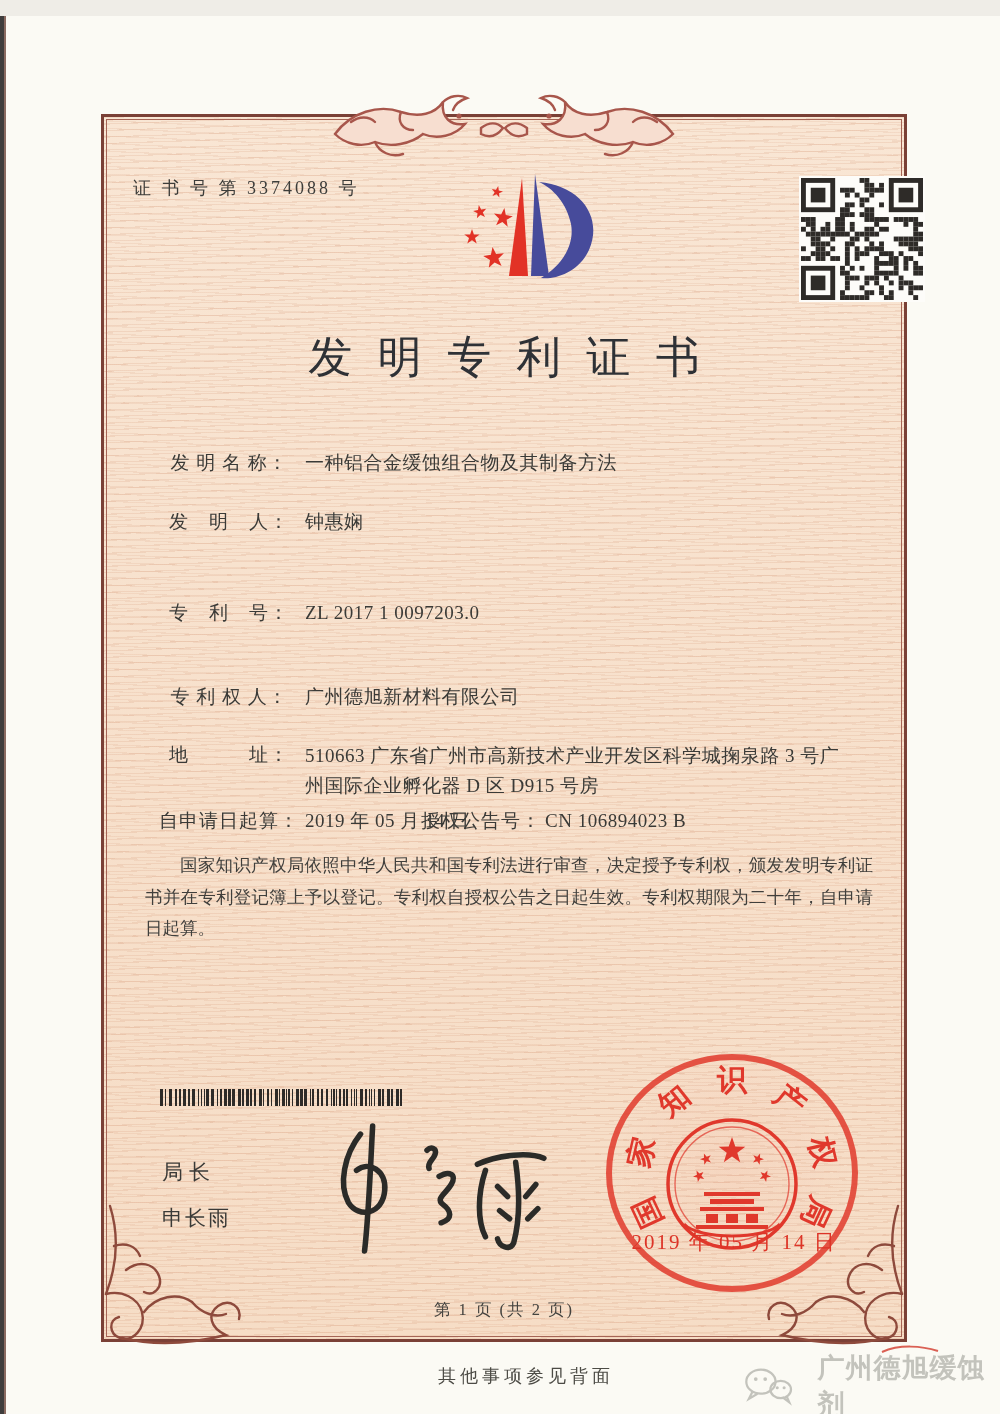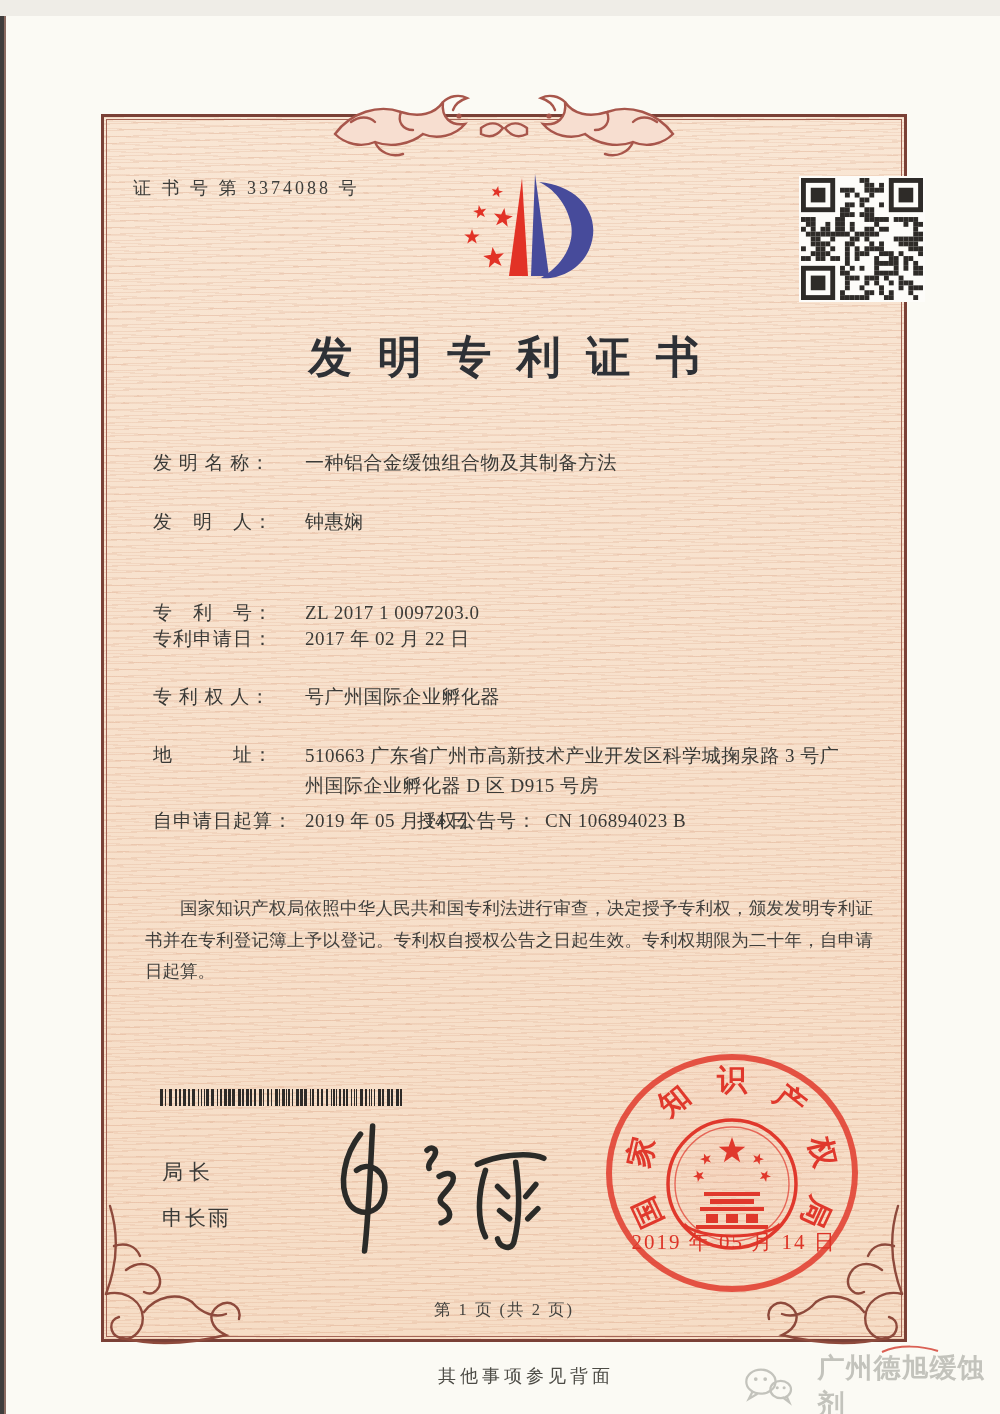--- a/index.html
+++ b/index.html
@@ -15,32 +15,32 @@
           repeating-linear-gradient(182.5deg, rgba(204,134,99,.13) 0 1.2px, rgba(255,255,255,0) 1.2px 7.6px),
           linear-gradient(180deg,#f9e6d4 0%,#f7e0cb 55%,#f6ddc6 100%);}
   .frame::before{content:'';position:absolute;inset:2px;border:1px solid #a56455;pointer-events:none;}
   .orn{position:absolute;pointer-events:none;}
   
   .cert-no{position:absolute;left:133px;top:160px;font-size:18px;letter-spacing:3px;color:#3d3d3a;}
   .logo{position:absolute;left:443px;top:150px;width:160px;height:140px;}
   .qr{position:absolute;left:799px;top:160px;width:126px;height:126px;background:#fdfcf9;padding:2px;box-sizing:border-box;}
   .qr svg{width:100%;height:100%;}
   .title{position:absolute;left:101px;top:312px;width:806px;text-align:center;
-         font-size:44px;font-weight:700;color:#2e3136;letter-spacing:.58em;padding-left:.58em;box-sizing:border-box;}
+         font-size:44px;font-weight:400;color:#2e3136;letter-spacing:.58em;padding-left:.58em;box-sizing:border-box;}
   
   .field{position:absolute;left:153px;width:700px;display:flex;font-size:19px;line-height:1.5;color:#3a3a37;}
-  .field .lbl{flex:0 0 152px;letter-spacing:1px;}
+  .field .lbl{flex:0 0 152px;letter-spacing:1px;text-align:center;}
   .field .val{letter-spacing:.5px;}
   .f-name{top:433px;} .f-inventor{top:492px;} .f-patno{top:583px;}
   .f-filing{top:609px;} .f-patentee{top:667px;} .f-addr{top:725px;} .f-grant{top:791px;}
   .f-addr .val{width:560px;line-height:1.6;}
   .f-grant .pair2{position:absolute;left:264px;display:flex;}
   .f-grant .pair2 .lbl{flex:0 0 128px;}
   
-  .paras{position:absolute;left:145px;top:877px;width:728px;}
+  .paras{position:absolute;left:145px;top:834px;width:728px;}
   .paras p{margin:0 0 4px 0;font-size:17.5px;line-height:1.8;text-align:justify;text-indent:2em;color:#403f3c;}
   
   .barcode{position:absolute;left:160px;top:1073px;width:248px;height:17px;}
   .barcode svg{width:100%;height:100%;}
   
   .signer-title{position:absolute;left:162px;top:1142px;font-size:21px;letter-spacing:6px;
         font-family:"Liberation Sans","DejaVu Sans",sans-serif;font-weight:500;color:#3a3a37;}
   .signer-name{position:absolute;left:162px;top:1188px;font-size:21px;letter-spacing:2px;
         font-family:"Liberation Sans","DejaVu Sans",sans-serif;font-weight:500;color:#3a3a37;}
   .signature{position:absolute;left:298px;top:1104px;width:252px;height:136px;}
@@ -349,27 +349,23 @@
     <span class="val">一种铝合金缓蚀组合物及其制备方法</span>
   </div>
   <div class="field f-inventor">
     <span class="lbl">发　明　人：</span>
     <span class="val">钟惠娴</span>
   </div>
   <div class="field f-patno">
     <span class="lbl">专　利　号：</span>
     <span class="val">ZL 2017 1 0097203.0</span>
   </div>
-  <div class="field f-filing">
-    <span class="lbl">专利申请日：</span>
-    <span class="val">2017 年 02 月 22 日</span>
-  </div>
   <div class="field f-patentee">
     <span class="lbl">专 利 权 人：</span>
-    <span class="val">号广州国际企业孵化器</span>
+    <span class="val">广州德旭新材料有限公司</span>
   </div>
   <div class="field f-addr">
     <span class="lbl">地　　　址：</span>
     <span class="val">510663 广东省广州市高新技术产业开发区科学城掬泉路 3 号广州国际企业孵化器 D 区 D915 号房</span>
   </div>
   <div class="field f-grant">
     <span class="lbl">自申请日起算：</span>
     <span class="val">2019 年 05 月 14 日</span>
     <span class="pair2">
       <span class="lbl">授权公告号：</span>

